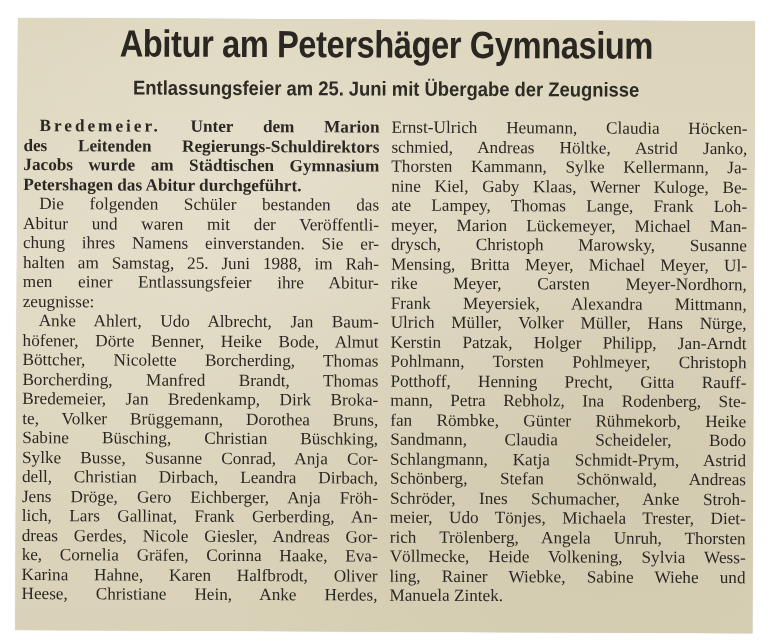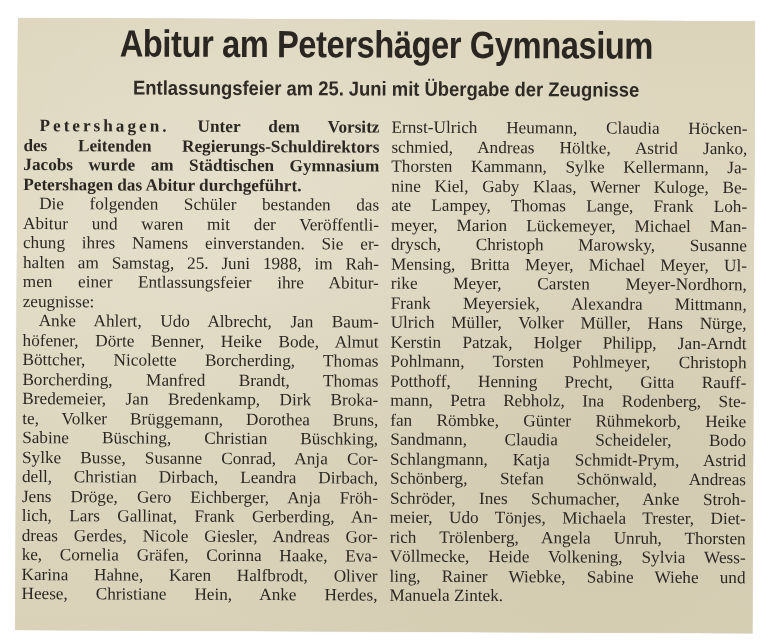--- a/index.html
+++ b/index.html
@@ -48,21 +48,21 @@
   .dateline { letter-spacing: 3px; }
 </style>
 </head>
 <body>
 
 <div class="clipping">
   <div class="headline">Abitur am Petershäger Gymnasium</div>
   <div class="subheadline">Entlassungsfeier am 25. Juni mit Übergabe der Zeugnisse</div>
 
   <div class="col col-left">
-    <span class="line lead indent"><span class="dateline">Petershagen.</span><span> Unter dem Vorsitz</span></span>
+    <span class="line lead indent"><span class="dateline">Bredemeier.</span><span> Unter dem Marion</span></span>
     <span class="line lead">des Leitenden Regierungs-Schuldirektors</span>
     <span class="line lead">Jacobs wurde am Städtischen Gymnasium</span>
     <span class="line lead last">Petershagen das Abitur durchgeführt.</span>
 
     <span class="line indent">Die folgenden Schüler bestanden das</span>
     <span class="line">Abitur und waren mit der Veröffentli-</span>
     <span class="line">chung ihres Namens einverstanden. Sie er-</span>
     <span class="line">halten am Samstag, 25. Juni 1988, im Rah-</span>
     <span class="line">men einer Entlassungsfeier ihre Abitur-</span>
     <span class="line last">zeugnisse:</span>

